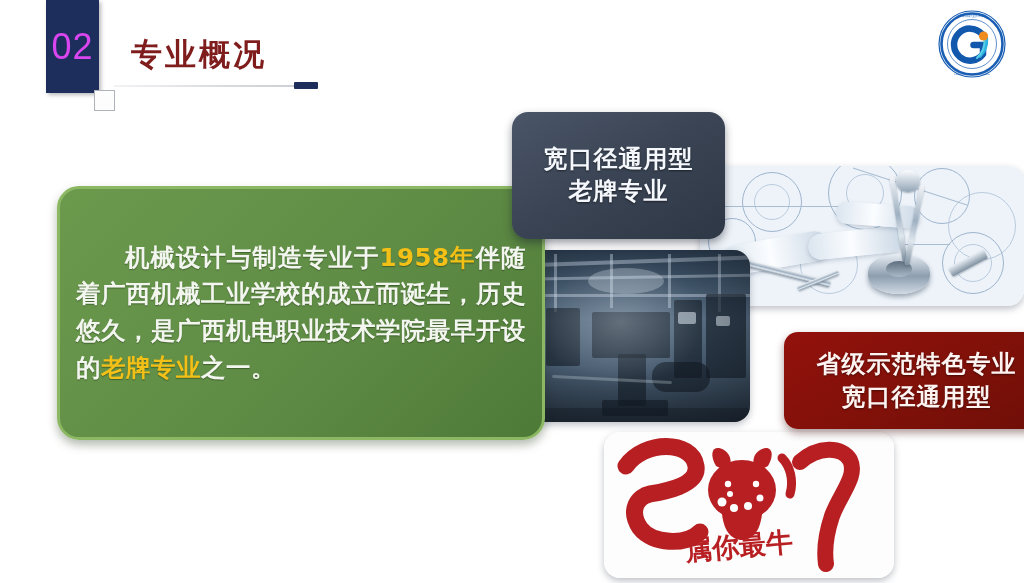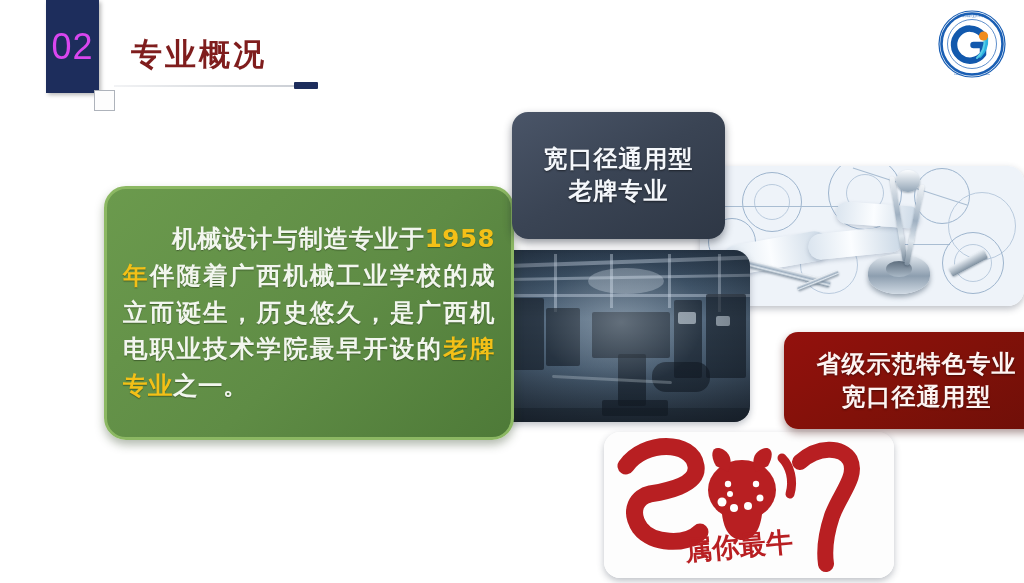--- a/index.html
+++ b/index.html
@@ -80,27 +80,26 @@
     background:linear-gradient(180deg,#5e6e7e,#aab9c7);}
 
   
   .ox-bg{position:absolute;inset:0;background:#fdfdfd;}
 
   
   .box{position:absolute;border-radius:16px;display:flex;align-items:center;
     justify-content:center;text-align:center;box-sizing:border-box;}
 
   .box-green{
-    left:57px;top:186px;width:410px;height:254px;
+    left:57px;top:186px;width:488px;height:254px;
     background:linear-gradient(135deg,#6b9a4d 0%,#5f8c45 55%,#4e7a38 100%);
     border:3px solid #8cb863;
     border-radius:22px;
     box-shadow:0 5px 10px rgba(40,60,30,.35);
     padding:10px 16px;
-    margin-left:47px;
   }
   .green-text{
     color:#f2f6ee;font-size:24.5px;line-height:1.5;letter-spacing:.5px;
     text-indent:2em;text-align:justify;
     font-family:"DejaVu Sans","Liberation Sans",sans-serif;font-weight:600;
     text-shadow:0 1px 1px rgba(25,40,15,.45);
   }
   .hl{color:#f3c017;}
 
   .box-navy{

